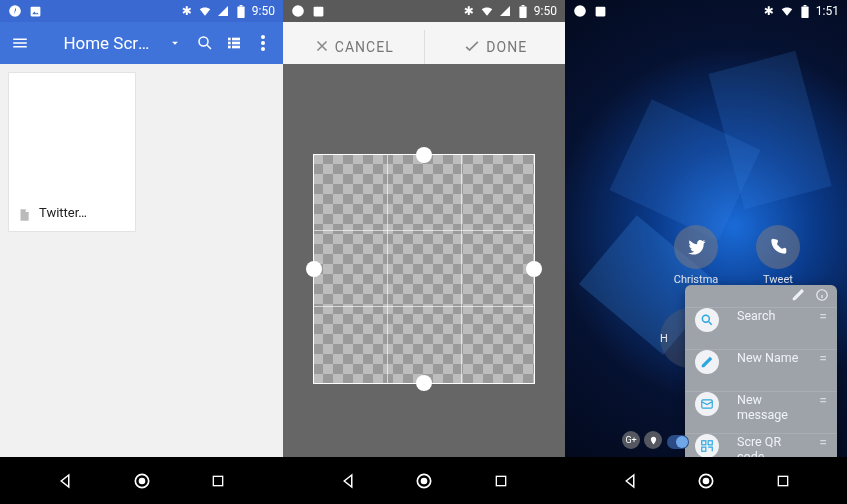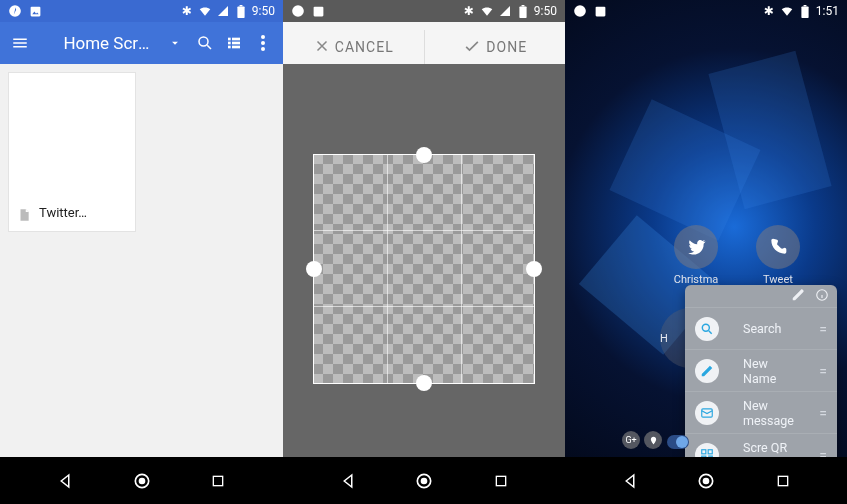--- a/index.html
+++ b/index.html
@@ -171,21 +171,21 @@
   .popup {
     position:absolute;
     right:10px; top:285px;
     width:152px;
     background:#9ea3aa;
     border-radius:6px;
     box-shadow: 0 3px 12px rgba(0,0,0,0.4);
     overflow:hidden;
   }
   .popup-hdr { height:22px; display:flex; justify-content:flex-end; align-items:center; gap:10px; padding:0 8px; color:#eef0f4;}
-  .popup-item { height:42px; display:flex; align-items:center; gap:24px; padding:0 10px; color:#eff2f7; font-size:12.5px; border-top:1px solid rgba(255,255,255,0.12);}
+  .popup-item { height:42px; display:flex; align-items:flex-start; gap:18px; padding:0 10px; color:#eff2f7; font-size:12.5px; border-top:1px solid rgba(255,255,255,0.12);}
   .popup-ico { width:24px; height:24px; border-radius:50%; background:#f0f2f5; display:flex; align-items:center; justify-content:center; flex:none;}
   .popup-eq { font-size:14px; color:#d5d9e0; }
 
   .small-pills { position:absolute; bottom:55px; left:57px; display:flex; gap:4px;}
   .pill { width:18px; height:18px; border-radius:50%; background:#545760; display:flex; align-items:center; justify-content:center; font-size:9px; color:#fff;}
   .toggle { position:absolute; bottom:55px; left:102px; width:22px; height:14px; border-radius:8px; background:#2b4c86; }
   .toggle:after { content:''; position:absolute; right:1px; top:1px; width:12px; height:12px; border-radius:50%; background:#6fa7e8;}
 </style>
 </head>
 <body>

